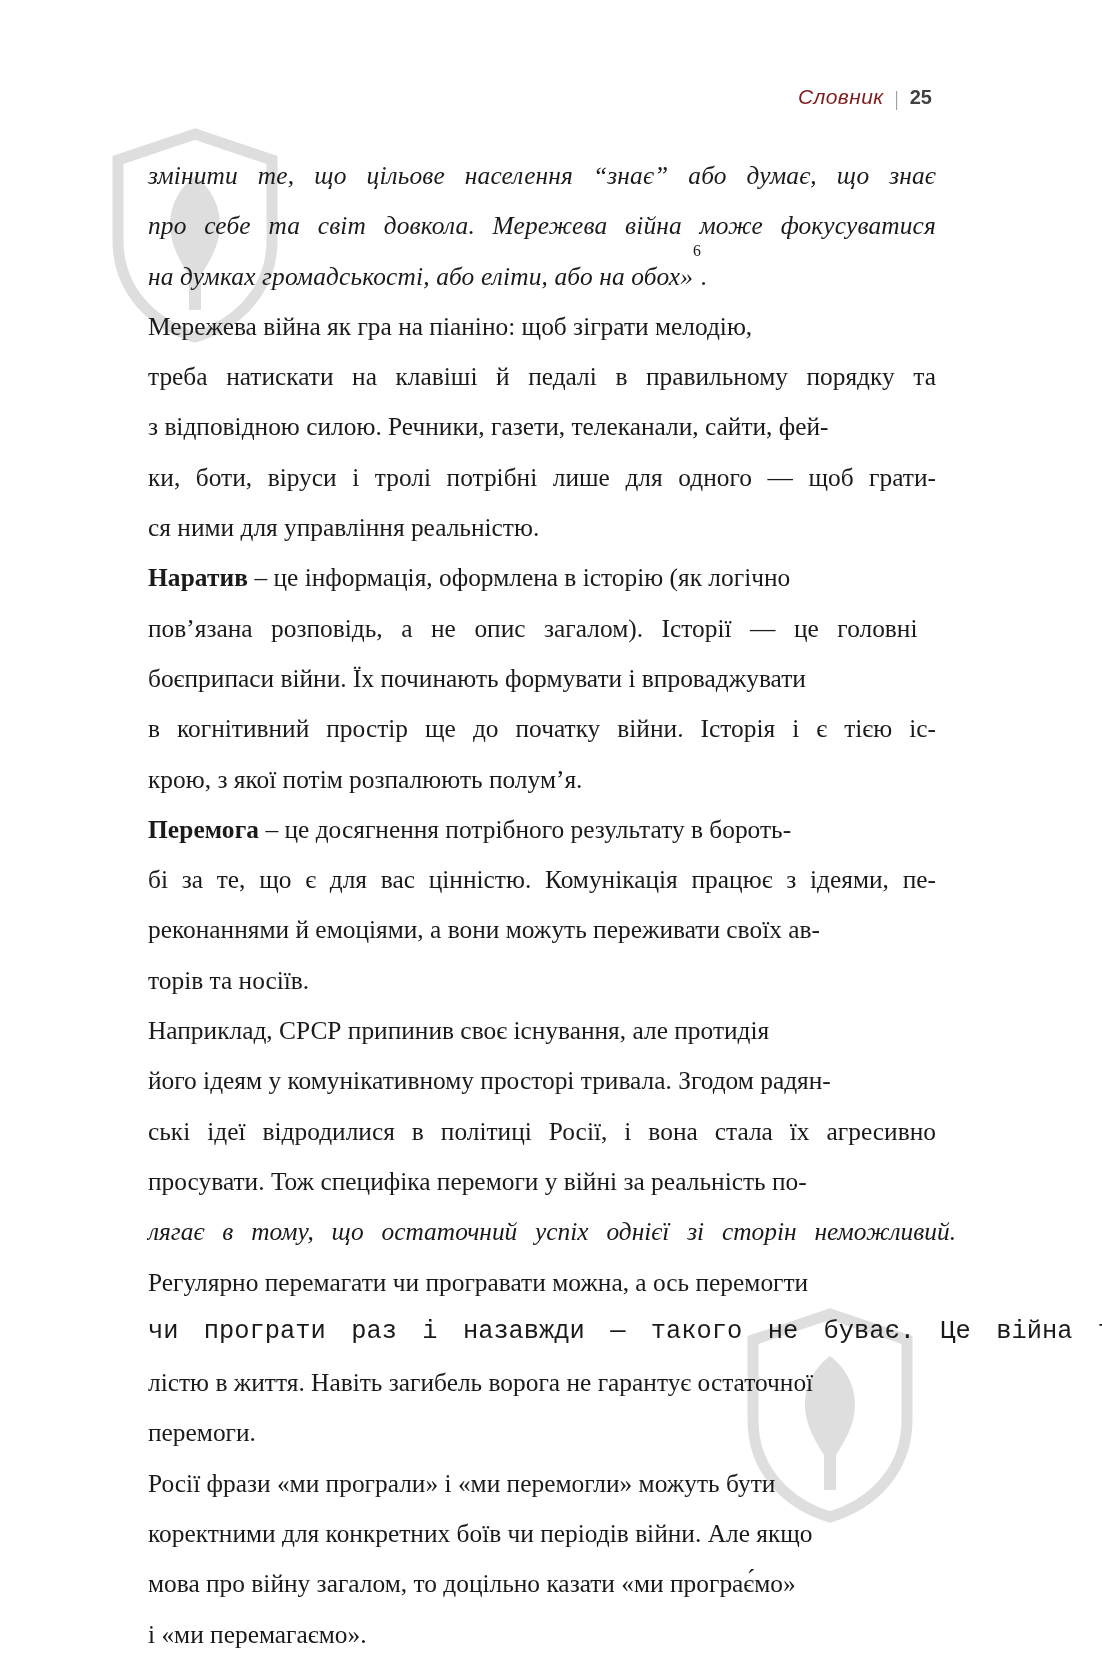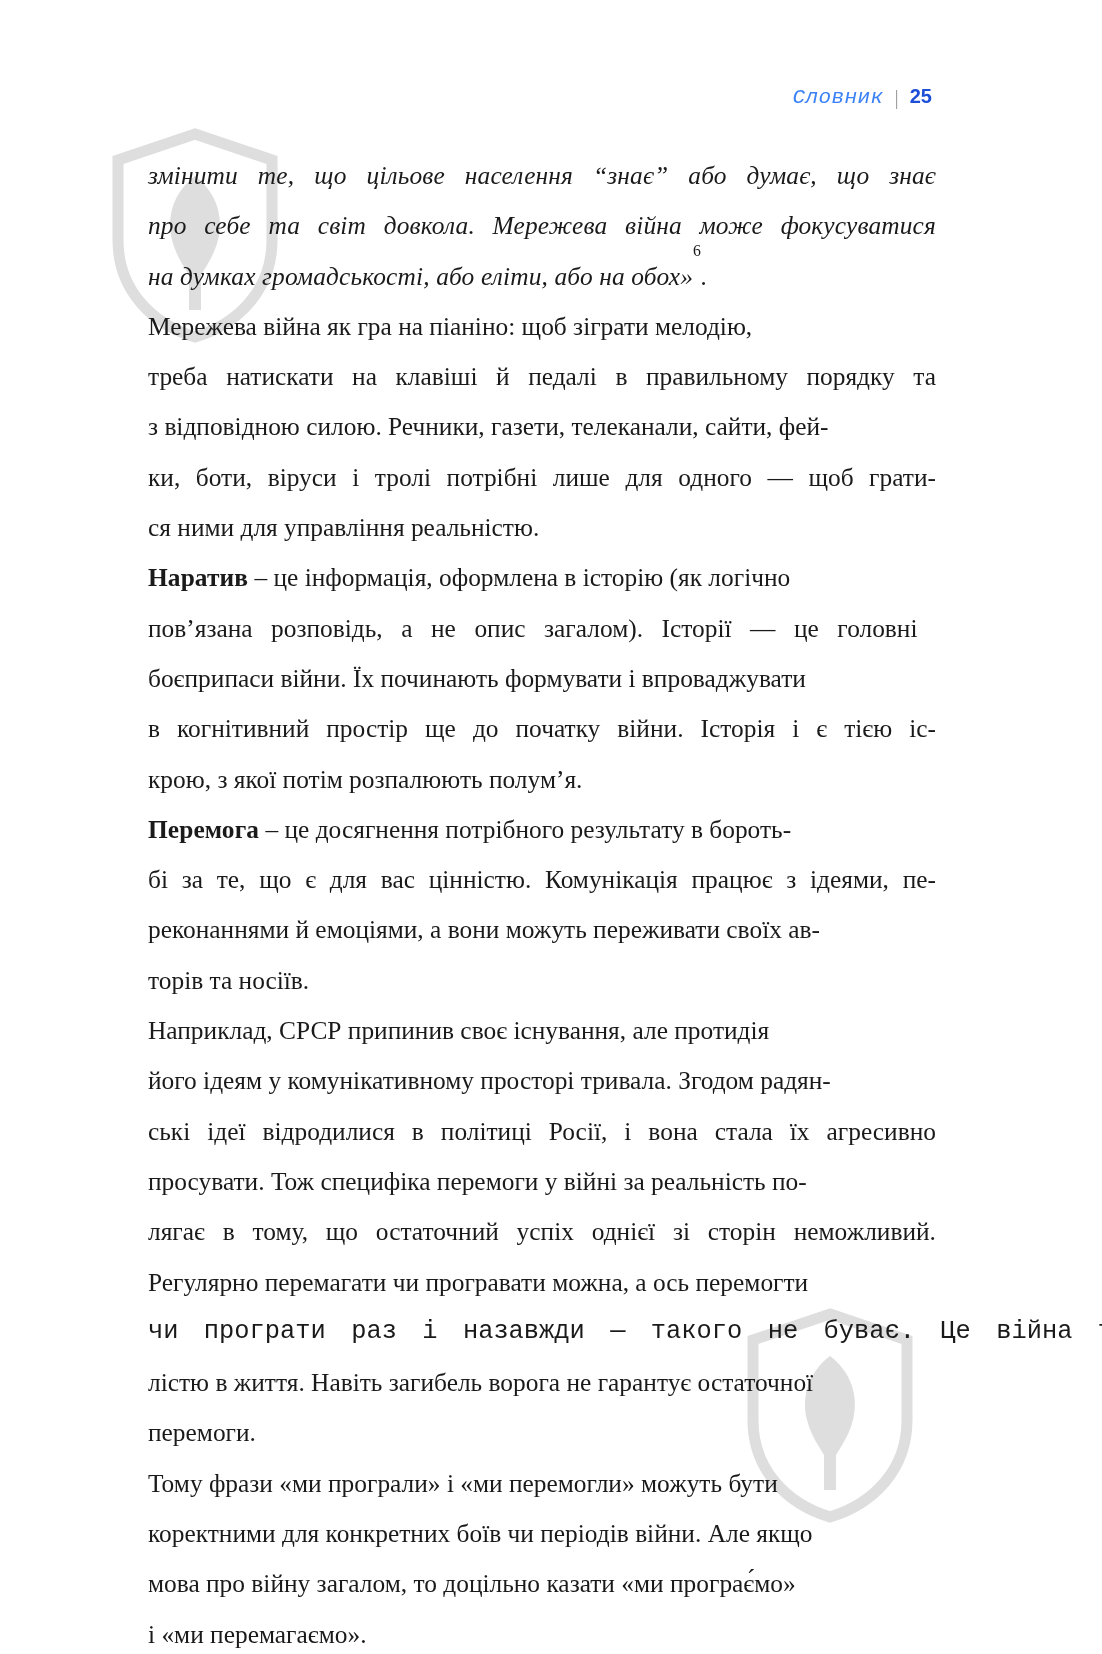--- a/index.html
+++ b/index.html
@@ -38,34 +38,34 @@
     right: 170px;
     display: flex;
     align-items: baseline;
     gap: 11px;
     font-size: 21px;
     line-height: 1;
     white-space: nowrap;
   }
   .rh-title {
     font-style: italic;
-    font-family: Liberation Mono, monospace;
+    font-family: Liberation Sans, sans-serif;
     letter-spacing: 0.4px;
-    color: #3b82f6;
+    color: #7f1d1d;
   }
   .rh-sep {
     color: #9a9a9a;
     font-weight: 300;
     transform: translateY(1px);
   }
   .rh-page {
     font-weight: bold;
     font-family: "Liberation Sans", "DejaVu Sans", sans-serif;
     font-size: 20px;
-    color: #1d4ed8;
+    color: #404040;
   }
 
   
   .text-column {
     position: absolute;
     z-index: 1;
     left: 148px;
     top: 150px;
     width: 788px;
   }
@@ -199,39 +199,39 @@
       <div class="line">
         <span>його ідеям у комунікативному просторі тривала. Згодом радян-</span>
       </div>
       <div class="line">
         <span style="word-spacing: 10.64px;">ські ідеї відродилися в політиці Росії, і вона стала їх агресивно</span>
       </div>
       <div class="line">
         <span>просувати. Тож специфіка перемоги у війні за реальність по-</span>
       </div>
       <div class="line">
-        <span style="word-spacing: 11.44px;">лягає в тому, що остаточний успіх однієї зі сторін неможливий.</span>
+        <span style="word-spacing: 11.44px; font-style: italic;">лягає в тому, що остаточний успіх однієї зі сторін неможливий.</span>
       </div>
       <div class="line">
         <span>Регулярно перемагати чи програвати можна, а ось перемогти</span>
       </div>
       <div class="line">
         <span style="word-spacing: 10.16px; font-family: Liberation Mono, monospace;">чи програти раз і назавжди — такого не буває. Це війна трива-</span>
       </div>
       <div class="line">
         <span>лістю в життя. Навіть загибель ворога не гарантує остаточної</span>
       </div>
       <div class="line last">
         <span>перемоги.</span>
       </div>
     </div>
 
     <div class="lines">
       <div class="line indent-first">
-        <span>Тому фрази «ми програли» і «ми перемогли» можуть бути</span>
+        <span>Росії фрази «ми програли» і «ми перемогли» можуть бути</span>
       </div>
       <div class="line">
         <span>коректними для конкретних боїв чи періодів війни. Але якщо</span>
       </div>
       <div class="line">
         <span>мова про війну загалом, то доцільно казати «ми програє́мо»</span>
       </div>
       <div class="line last">
         <span>і «ми перемагаємо».</span>
       </div>

